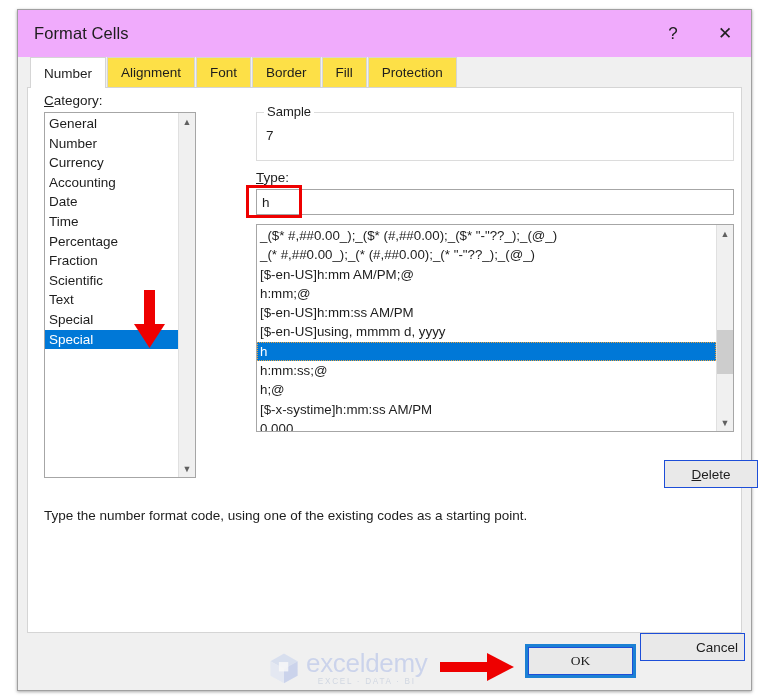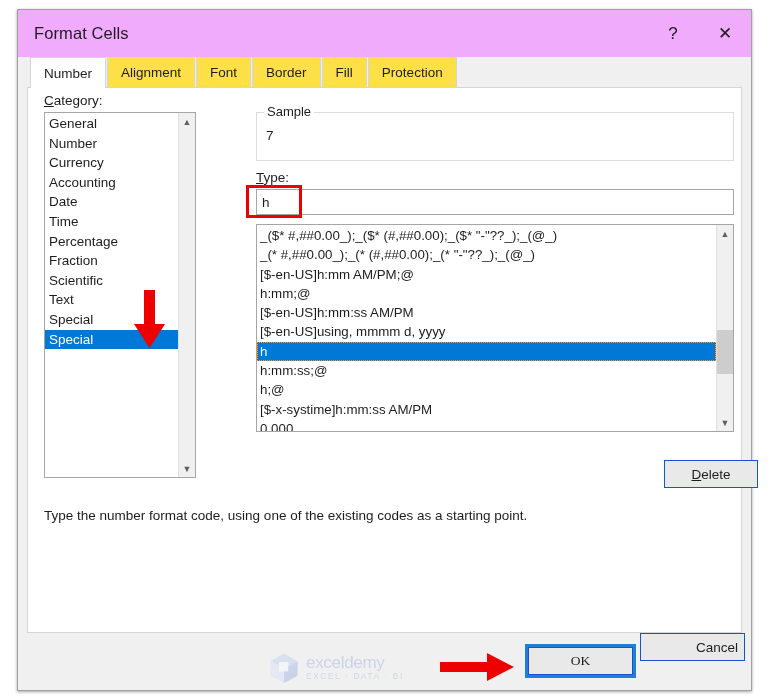--- a/index.html
+++ b/index.html
@@ -293,21 +293,21 @@
     left: 267px; top: 647px;
     width: 196px; height: 42px;
     display: flex;
     align-items: center;
     opacity: .55;
     pointer-events: none;
   }
   .wm-cube { width: 34px; height: 34px; flex: 0 0 34px; }
   .wm-text { margin-left: 5px; line-height: 1; }
   .wm-name {
-    font-size: 17px;
+    font-size: 26px;
     color: #aebde8;
     letter-spacing: -.3px;
     font-family: "Liberation Sans", sans-serif;
   }
   .wm-sub {
     font-size: 8.2px;
     color: #b8c3d6;
     letter-spacing: 1.7px;
     margin-top: 2px;
     text-align: center;

